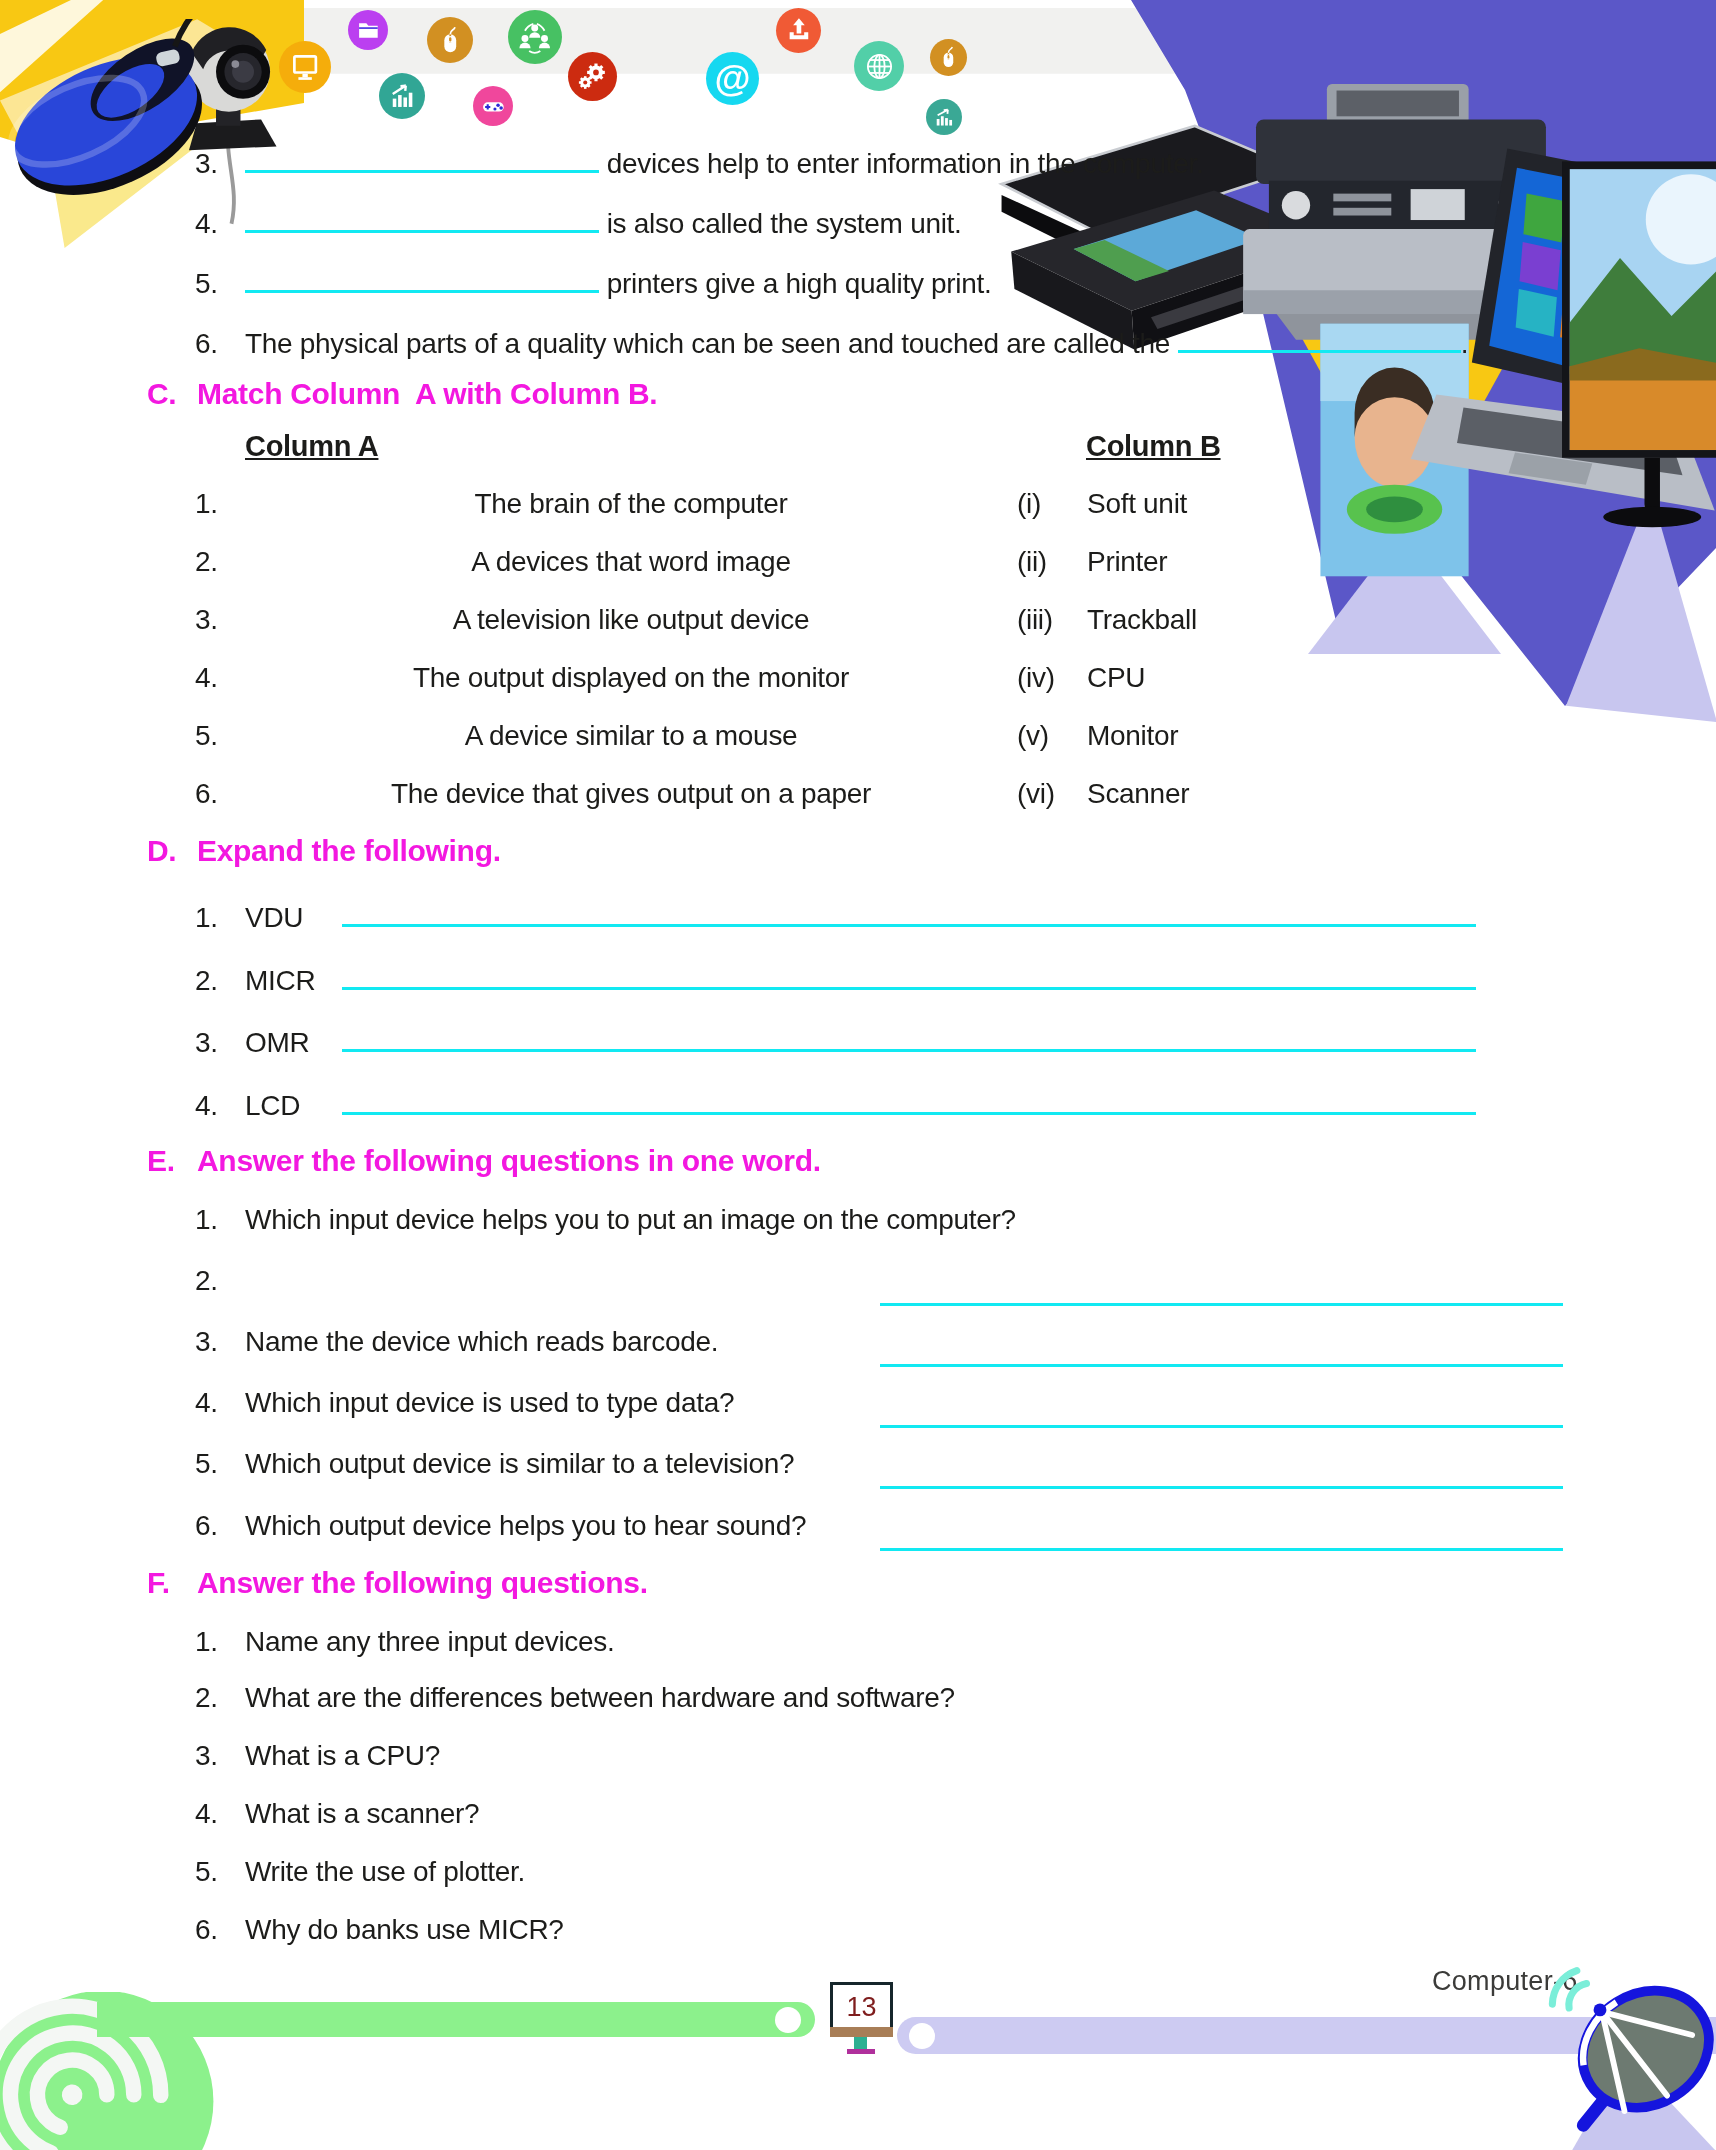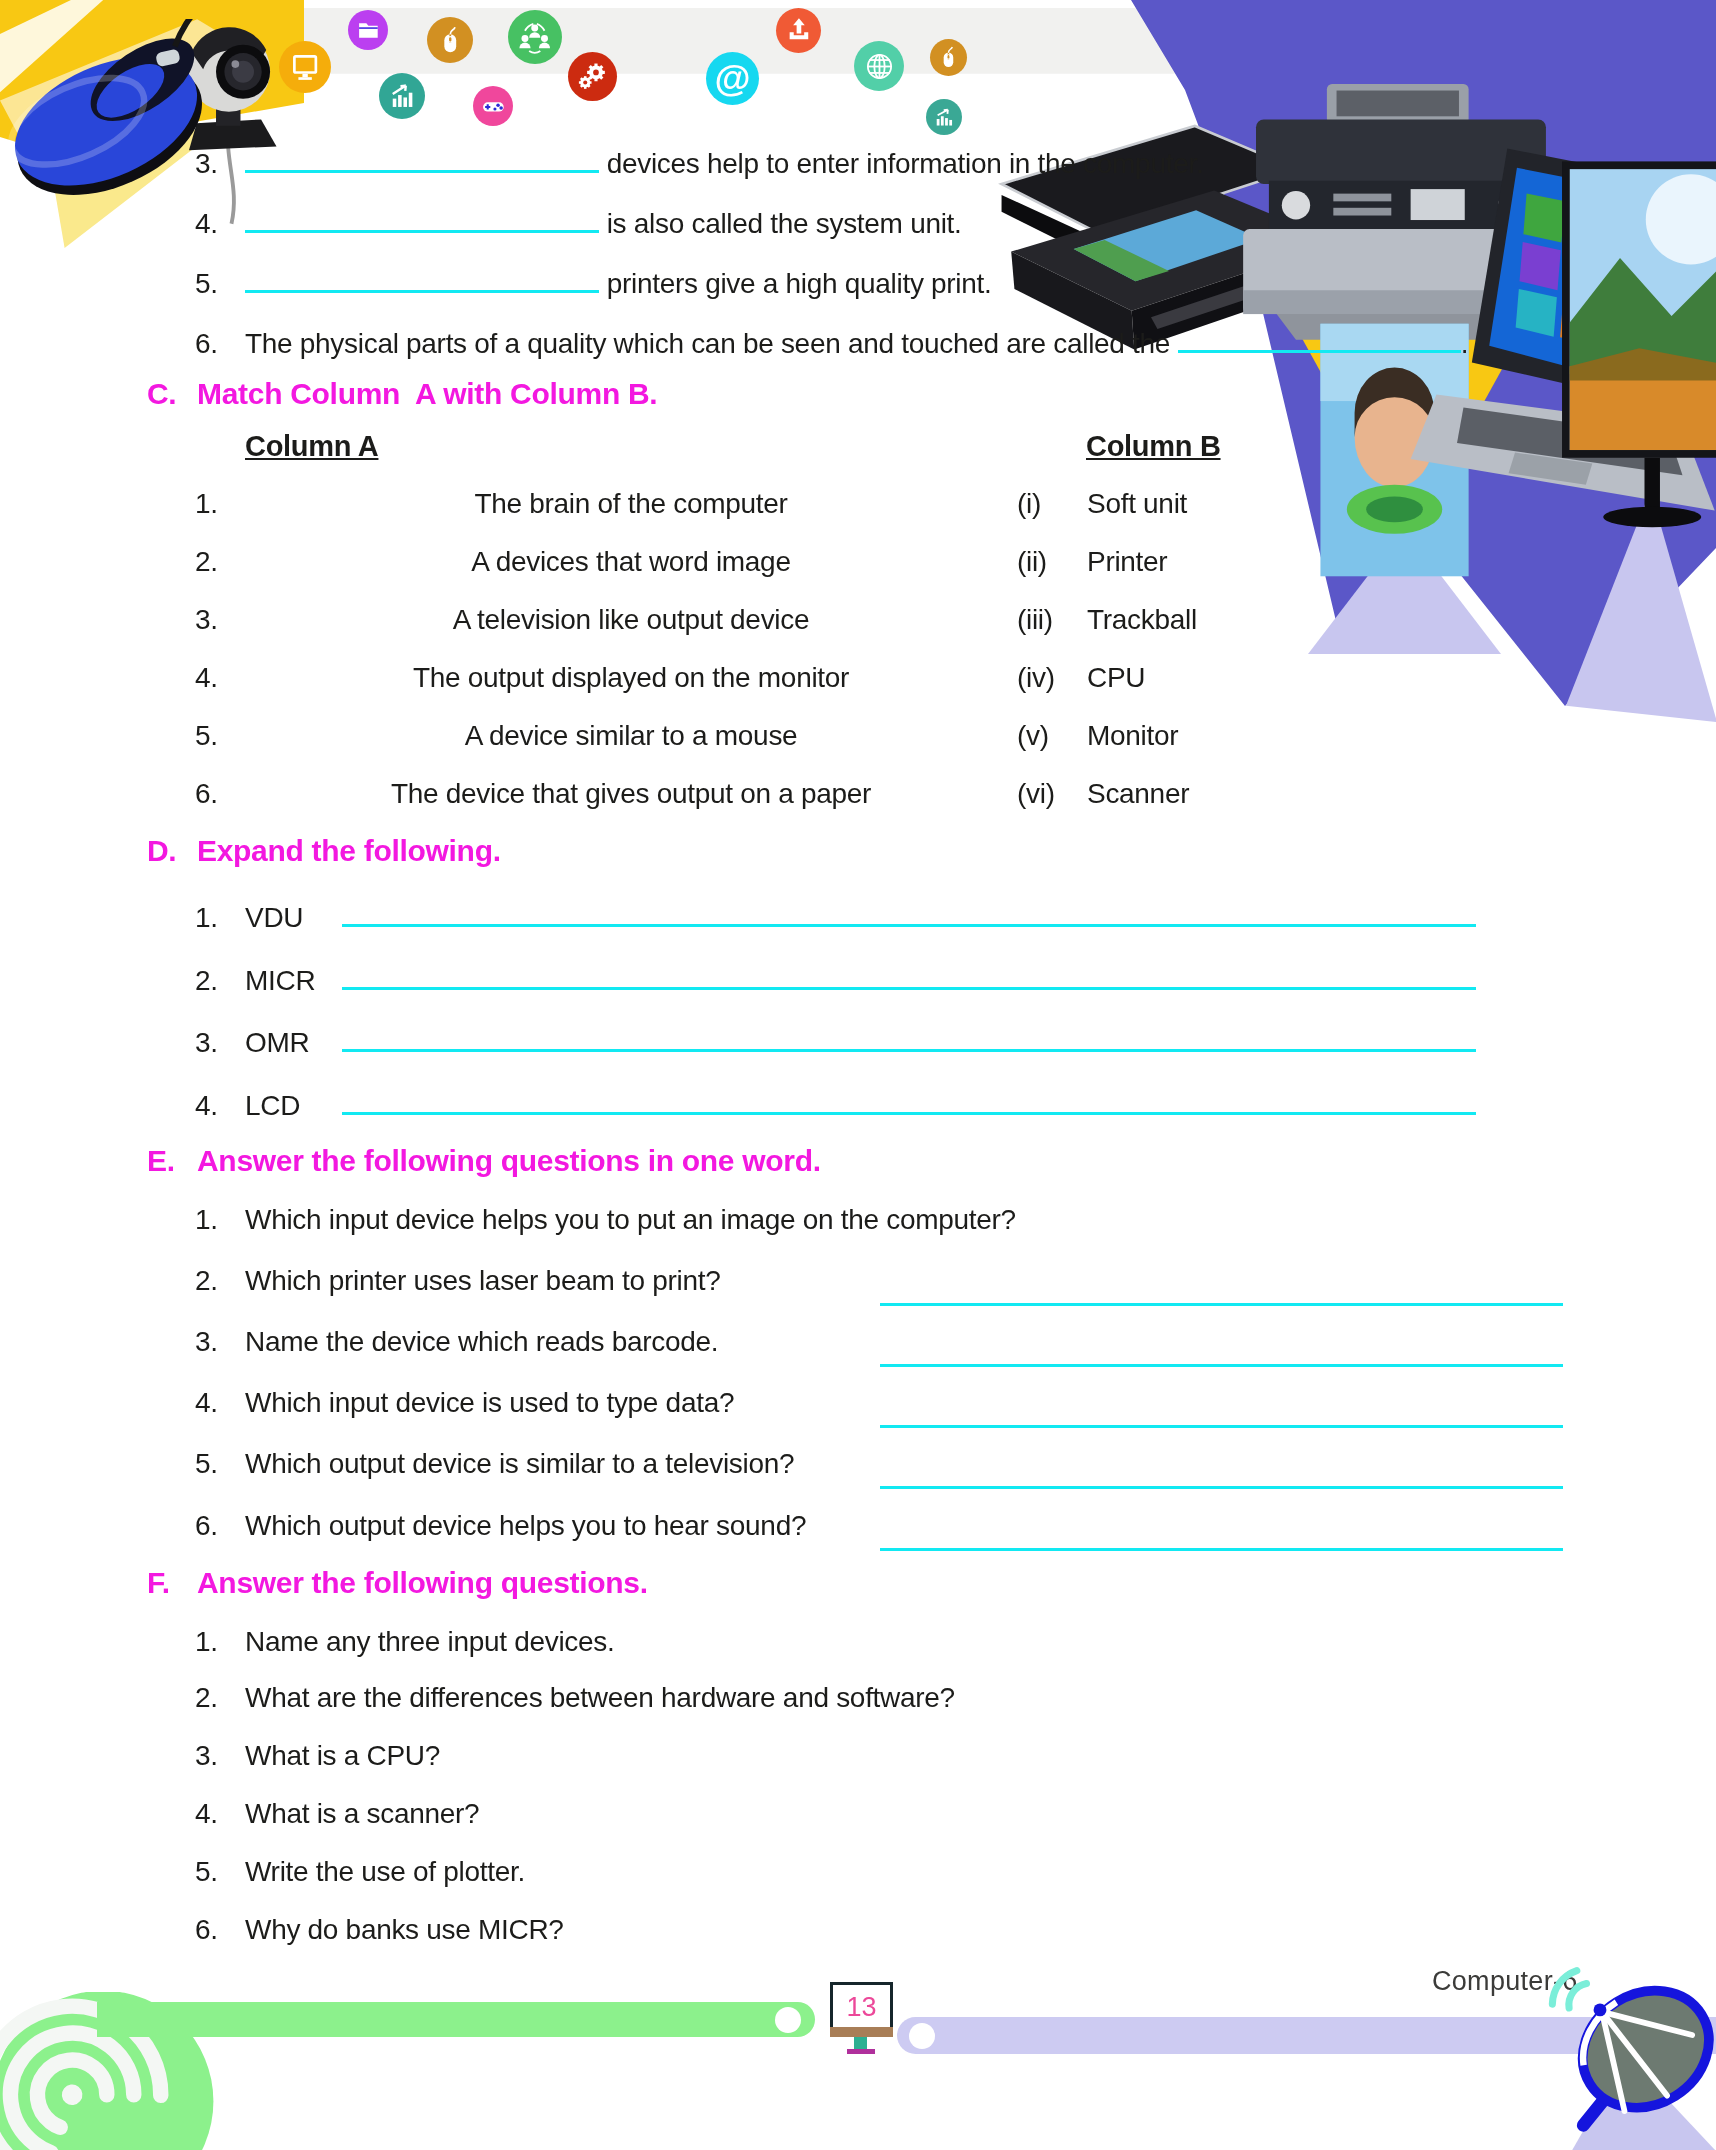--- a/index.html
+++ b/index.html
@@ -56,21 +56,21 @@
   .drow .abbr{display:inline-block;width:97px;}
   .dline{display:inline-block;width:1134px;border-bottom:3.2px solid #12e9f2;height:26px;}
   .eline{position:absolute;left:685px;top:11.6px;width:683px;border-bottom:3.2px solid #12e9f2;height:26px;}
   .erow{height:45px;}
   
   .green-bar{left:97px;top:2002px;width:718px;height:35px;background:#8cf18c;border-radius:0 17.4px 17.4px 0;}
   .green-bar .dot{position:absolute;right:14px;top:4.5px;width:26px;height:26px;border-radius:50%;background:#fff;}
   .lav-bar{left:897px;top:2017px;width:820px;height:37px;background:#cdcbf2;border-radius:18.7px 0 0 18.7px;}
   .lav-bar .dot{position:absolute;left:11.6px;top:5.8px;width:26px;height:26px;border-radius:50%;background:#fff;}
   .plaque{left:830px;top:1982px;width:57px;height:45px;background:#fff;border:3.2px solid #16262b;
-          display:flex;align-items:center;justify-content:center;font-size:27px;color:#ec4899;}
+          display:flex;align-items:center;justify-content:center;font-size:27px;color:#7f1d1d;}
   .plaque-brown{left:830px;top:2027px;width:63px;height:10.3px;background:#a87e57;}
   .plaque-stem{left:854px;top:2037px;width:13px;height:13px;background:#2db092;}
   .plaque-foot{left:847px;top:2049px;width:28px;height:5.2px;background:#b0309c;}
   .book-label{left:1432px;top:1966px;font-size:27px;color:#3b3b39;letter-spacing:0.3px;}
 </style>
 </head>
 <body>
 
 <div class="page">
 
@@ -377,21 +377,20 @@
   <div class="heading" style="top:1144px;">
     <span class="letter">E.</span>
     <span>Answer the following questions in one word.</span>
   </div>
   <div class="row erow" style="top:1204px;">
     <span class="num">1.</span>
     <span>Which input device helps you to put an image on the computer?</span>
   </div>
   <div class="row erow" style="top:1265px;">
     <span class="num">2.</span>
-    <span>Which printer uses laser beam to print?</span>
     <span class="eline"></span>
   </div>
   <div class="row erow" style="top:1326px;">
     <span class="num">3.</span>
     <span>Name the device which reads barcode.</span>
     <span class="eline"></span>
   </div>
   <div class="row erow" style="top:1387px;">
     <span class="num">4.</span>
     <span>Which input device is used to type data?</span>

